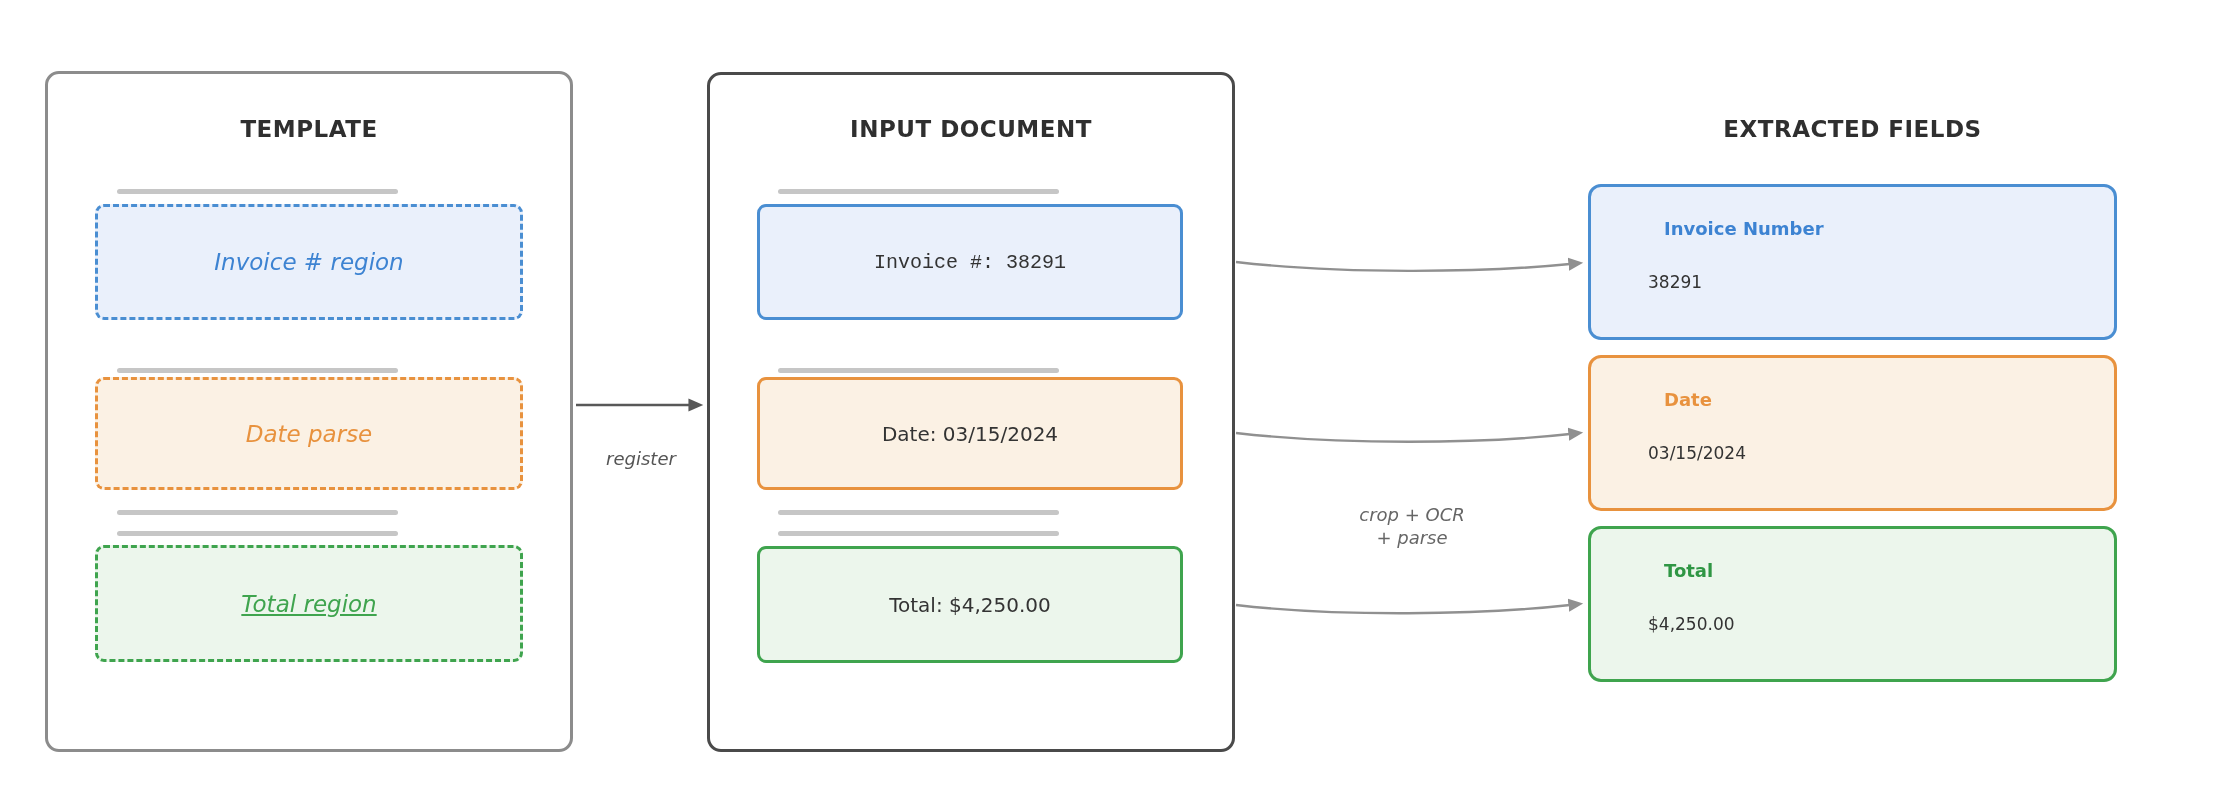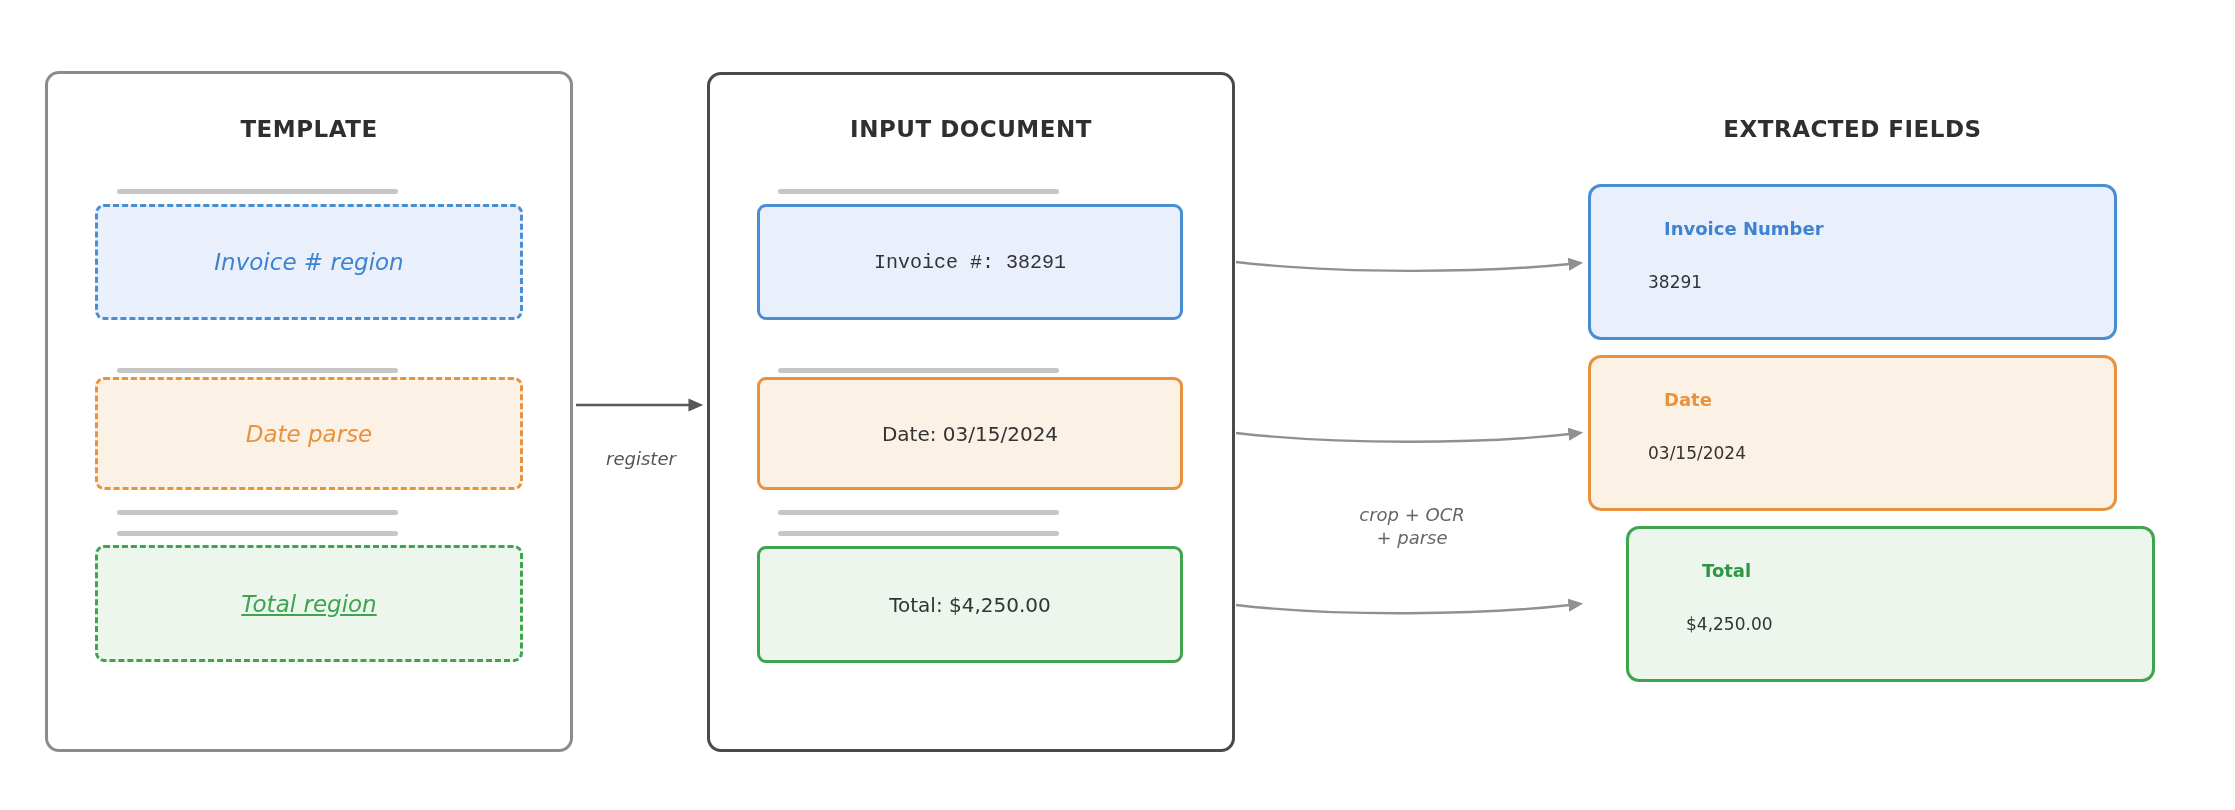--- a/index.html
+++ b/index.html
@@ -115,18 +115,18 @@
 
   <div class="panel-title" style="left:1588px; top:115px; width:529px;">EXTRACTED FIELDS</div>
   <div class="card c-blue" style="top:184px;">
     <div class="card-label">Invoice Number</div>
     <div class="card-value">38291</div>
   </div>
   <div class="card c-orange" style="top:355px;">
     <div class="card-label">Date</div>
     <div class="card-value">03/15/2024</div>
   </div>
-  <div class="card c-green" style="top:526px;margin-left:38px;">
+  <div class="card c-green" style="top:526px;">
     <div class="card-label">Total</div>
     <div class="card-value">$4,250.00</div>
   </div>
 
 </div>
 
 </body></html>

